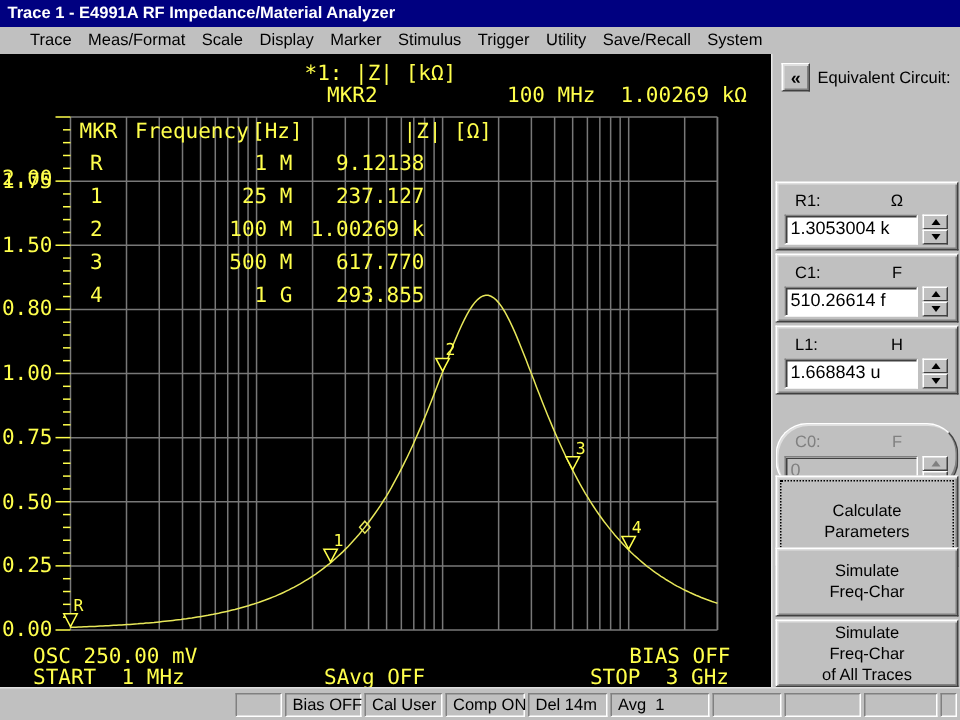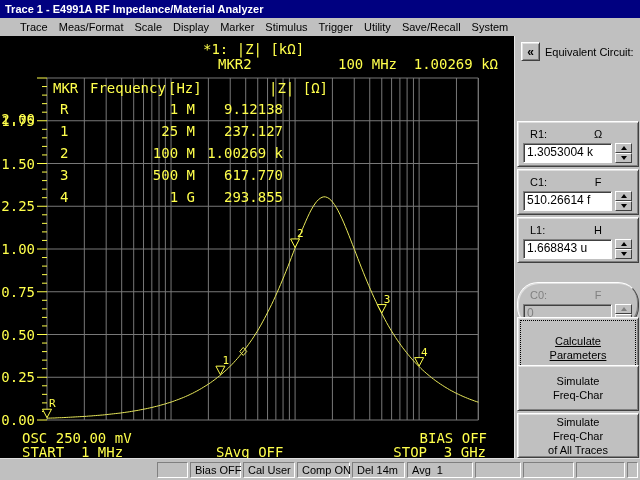--- a/index.html
+++ b/index.html
@@ -173,21 +173,21 @@
 
     <div class="ctext" style="left:203px;top:7px;">*1: |Z| [kΩ]</div>
     <div class="ctext" style="left:218px;top:22px;">MKR2</div>
     <div class="ctext" style="left:338px;top:22px;">100 MHz</div>
     <div class="ctext r" style="left:398px;top:22px;width:100px;">1.00269 kΩ</div>
 
     <div id="ylabels">
         <div class="ctext r" style="left: 0px; width: 35px; top: 36px; margin-top: 41px;">2.00</div>
         <div class="ctext r" style="left: 0px; width: 35px; top: 79px;">1.75</div>
         <div class="ctext r" style="left: 0px; width: 35px; top: 122px;">1.50</div>
-        <div class="ctext r" style="left: 0px; width: 35px; top: 164px;">2.25</div>
+        <div class="ctext r" style="left: 0px; width: 35px; top: 164px;">0.80</div>
         <div class="ctext r" style="left: 0px; width: 35px; top: 207px;">1.00</div>
         <div class="ctext r" style="left: 0px; width: 35px; top: 250px;">0.75</div>
         <div class="ctext r" style="left: 0px; width: 35px; top: 293px;">0.50</div>
         <div class="ctext r" style="left: 0px; width: 35px; top: 335px;">0.25</div>
         <div class="ctext r" style="left: 0px; width: 35px; top: 378px;">0.00</div>
       </div>
     <div id="mtable" style="position:absolute;left:47px;top:46px;width:260px;">
         <div class="ctext" style="left: 6px; top: 0px;">MKR</div>
         <div class="ctext" style="left: 43px; top: 0px;">Frequency</div>
         <div class="ctext" style="left: 121px; top: 0px;">[Hz]</div>
@@ -271,21 +271,21 @@
             <div class="sb up">
               <div class="tri-up"></div>
             </div>
             <div class="sb dn">
               <div class="tri-dn"></div>
             </div>
           </div>
         </div>
       </div>
     <div id="sbuttons">
-        <div class="btn raised focused" style="left: 2px; width: 122px; top: 281px; height: 61px; text-decoration: underline;">
+        <div class="btn raised focused" style="left: 2px; width: 122px; top: 281px; height: 61px;">
           <span>Calculate</span>
           <span>Parameters</span>
         </div>
         <div class="btn raised" style="left: 2px; width: 122px; top: 329px; height: 46px;">
           <span>Simulate</span>
           <span>Freq-Char</span>
         </div>
         <div class="btn raised" style="left: 2px; width: 122px; top: 377px; height: 45px;">
           <span>Simulate</span>
           <span>Freq-Char</span>

